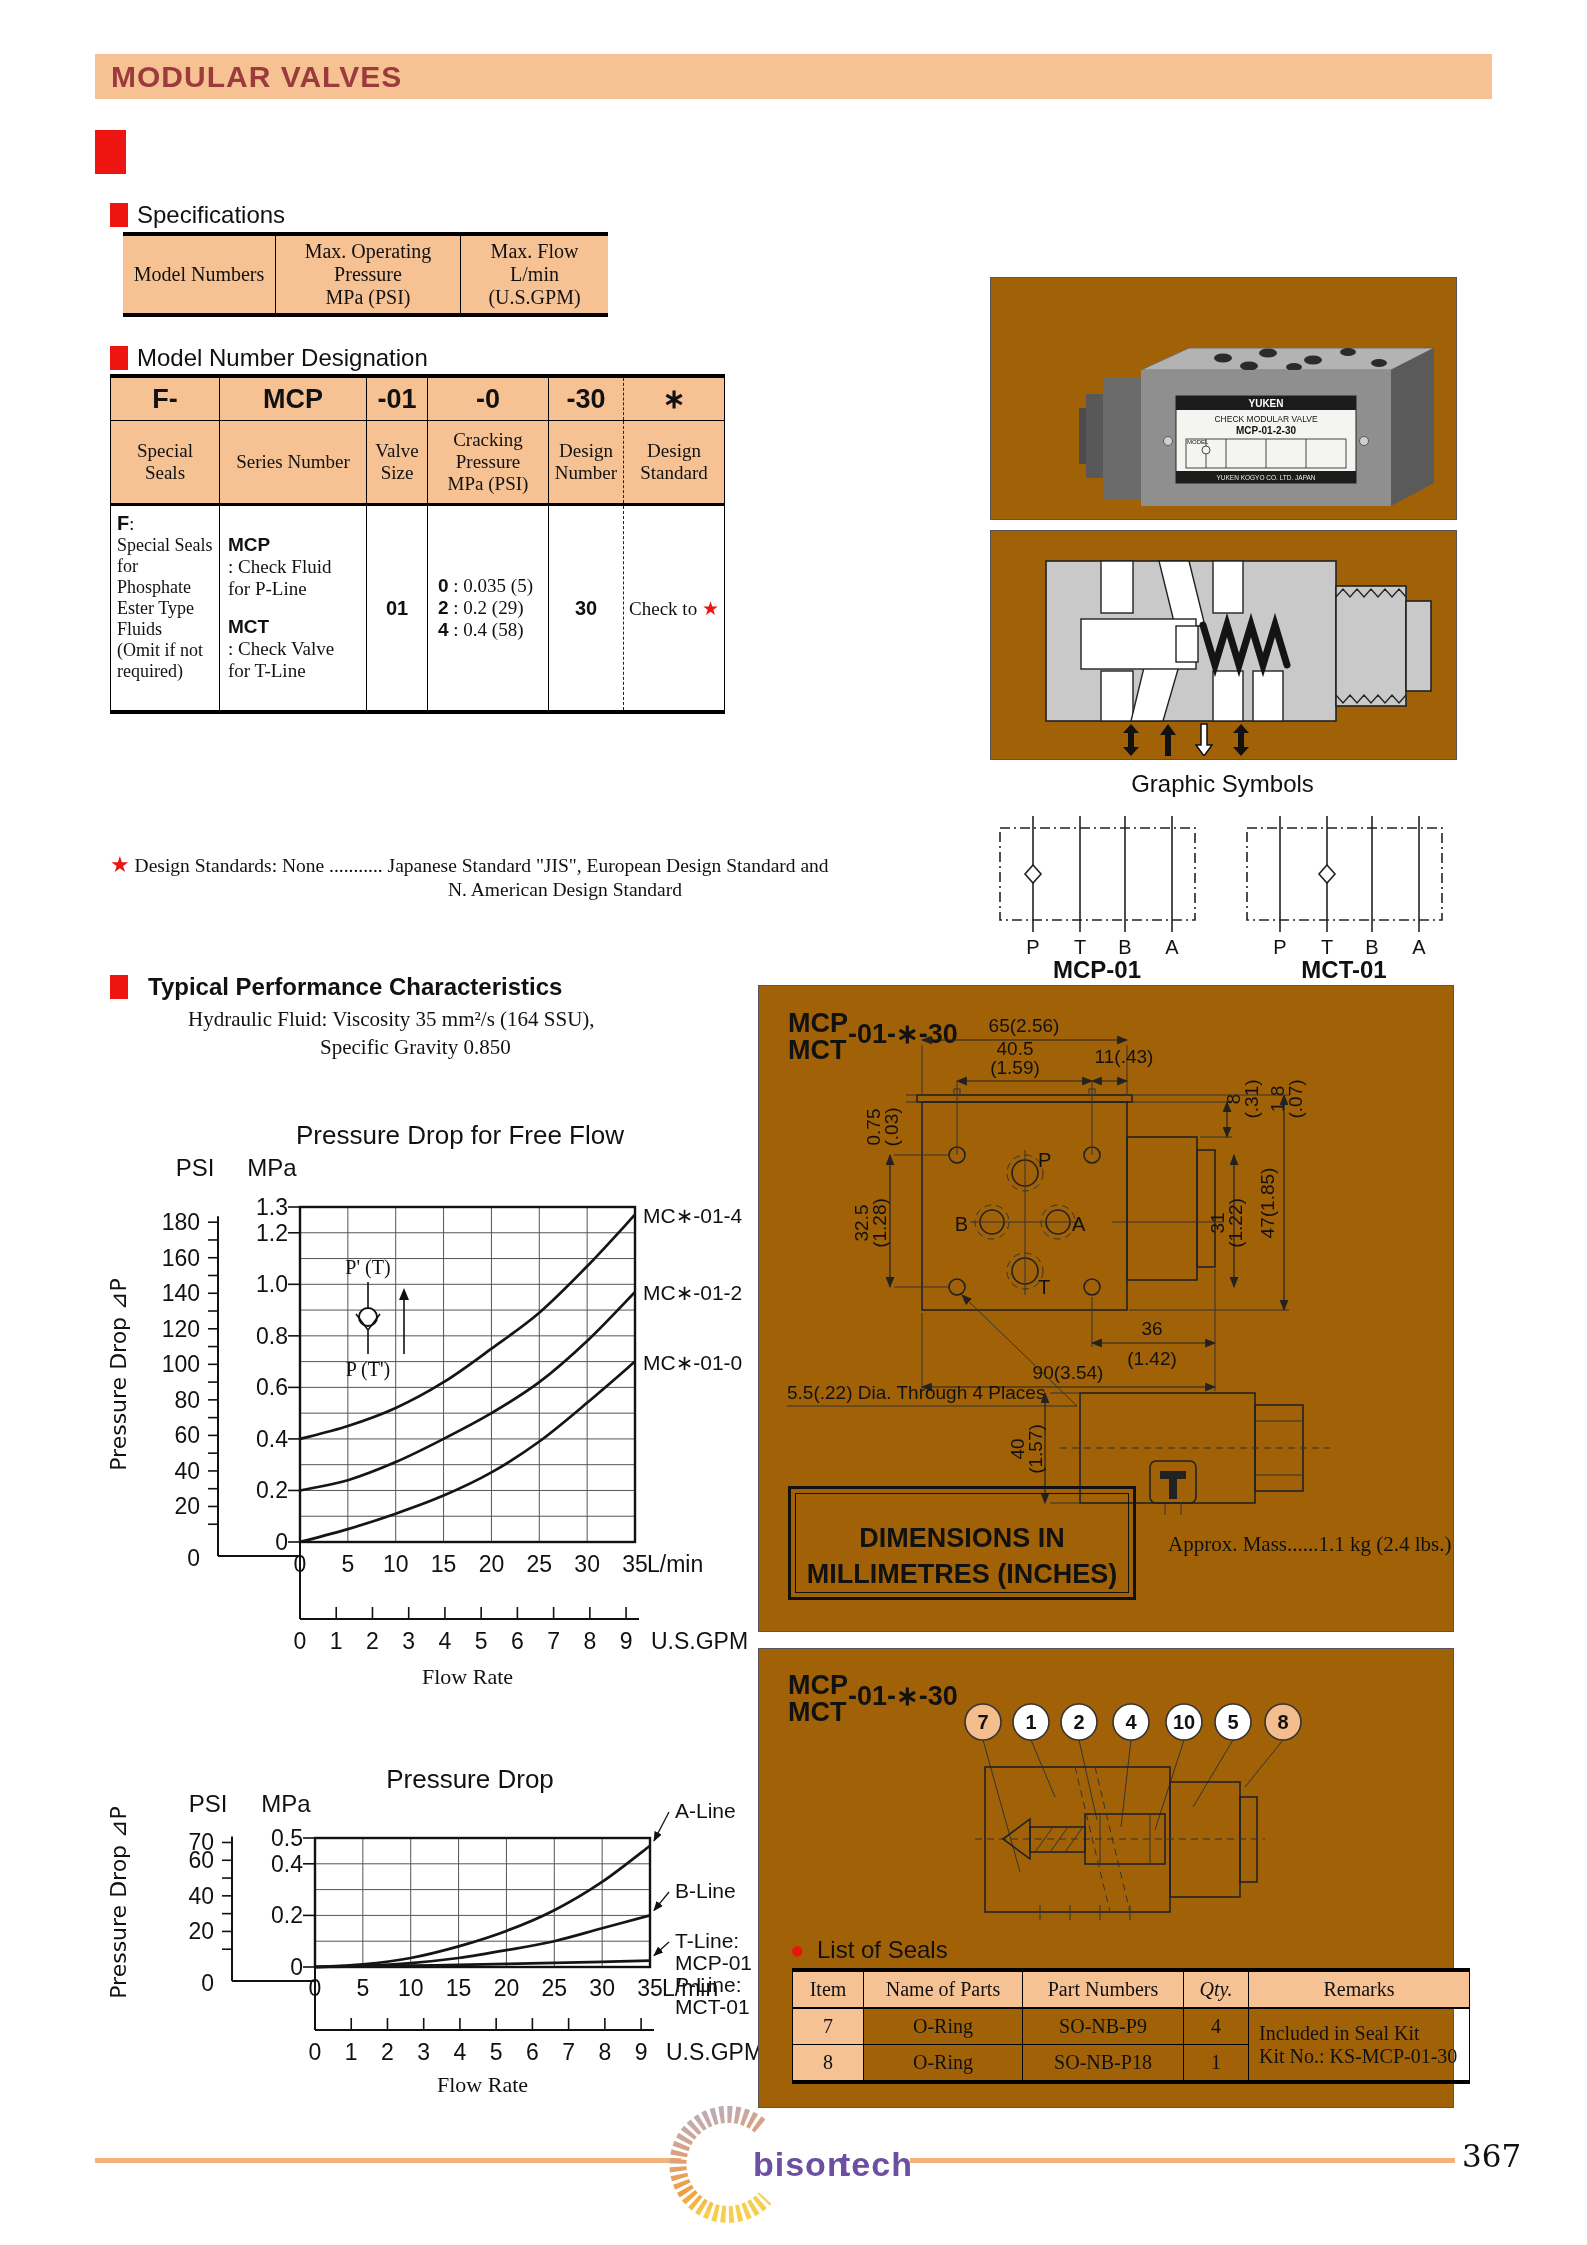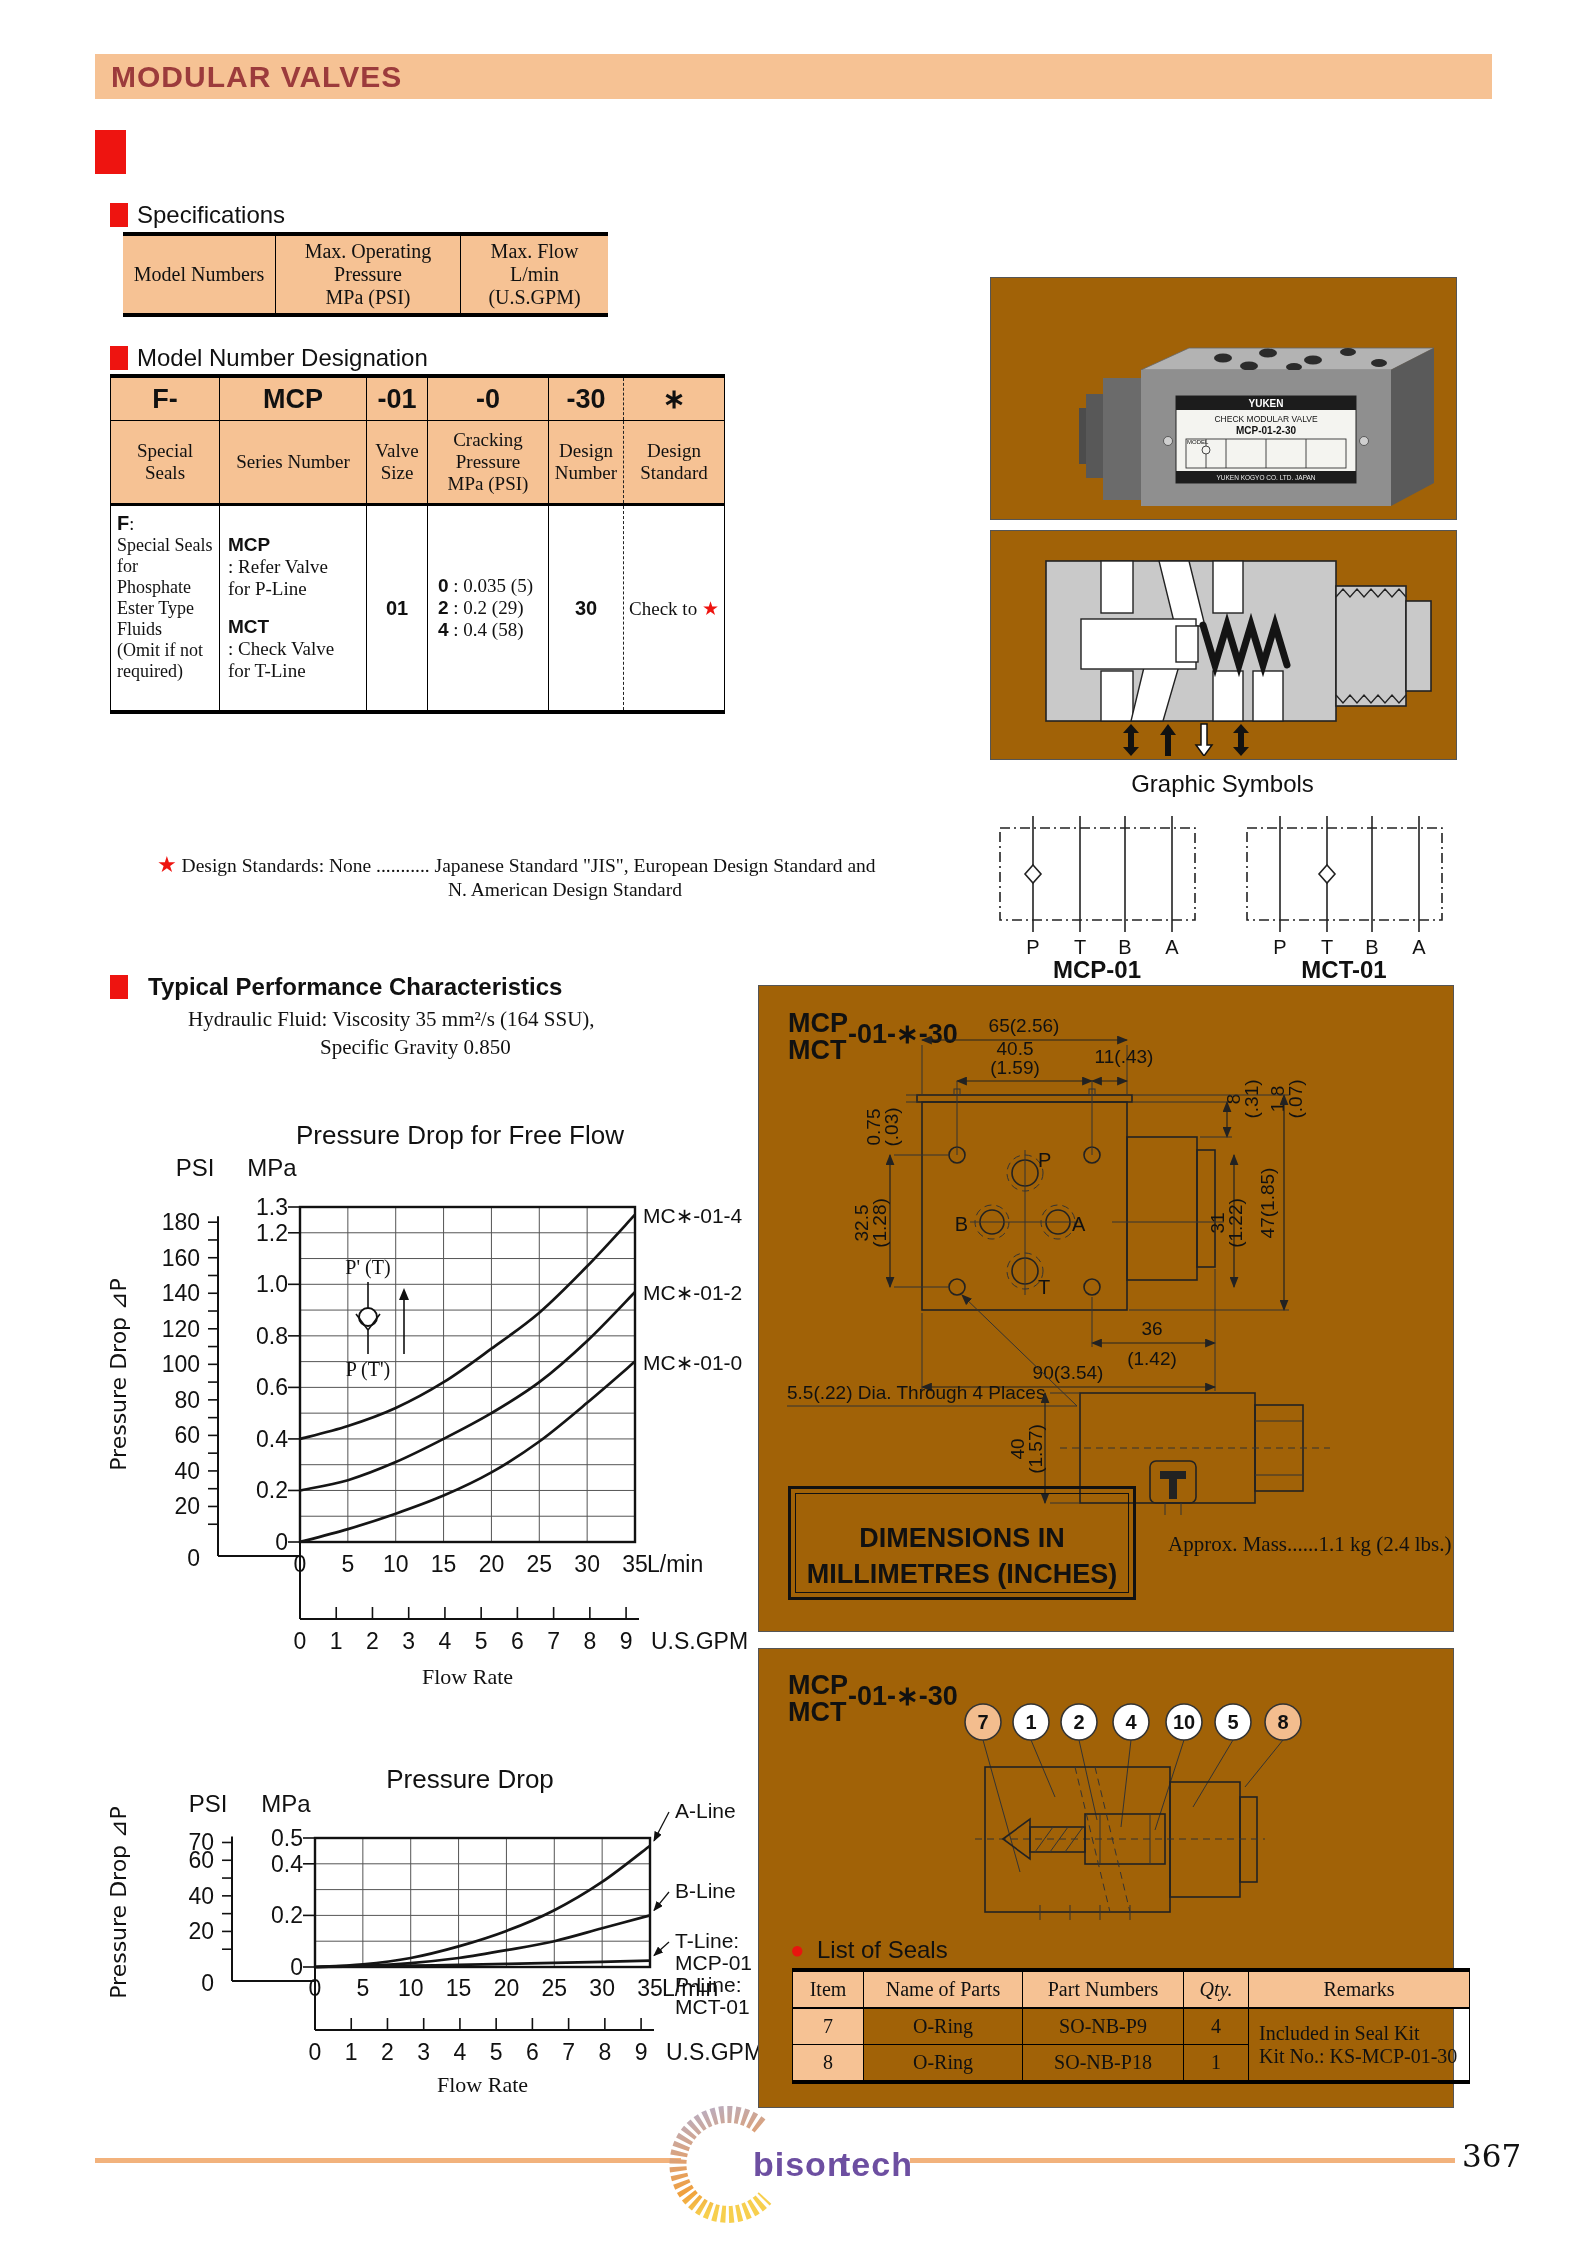--- a/index.html
+++ b/index.html
@@ -123,38 +123,38 @@
     </tr>
     <tr class="body">
       <td class="fcell"><span class="bcode" style="font-size:20px;">F</span><span class="pl">:
 Special Seals
 for Phosphate
 Ester Type
 Fluids
 (Omit if not
 required)</span></td>
       <td class="scell">
-        <div style="margin-bottom:16px;"><span class="bcode">MCP</span><span class="pl" style="display:inline-block;vertical-align:top;">: Refer Valve
+        <div style="margin-bottom:16px;"><span class="bcode">MCP</span><span class="pl" style="display:inline-block;vertical-align:top;">: Check Fluid
 for P-Line</span></div>
         <div><span class="bcode">MCT</span><span class="pl" style="display:inline-block;vertical-align:top;">: Check Valve
 for T-Line</span></div>
       </td>
       <td class="bcode" style="font-size:20px;">01</td>
       <td class="ccell">
         <div><span class="bcode">0</span> <span>: 0.035 (5)</span></div>
         <div><span class="bcode">2</span> <span>: 0.2 (29)</span></div>
         <div><span class="bcode">4</span> <span>: 0.4 (58)</span></div>
       </td>
       <td class="bcode dashR" style="font-size:20px;">30</td>
       <td style="border-right:none;"><span>Check to</span> <span style="color:#ee1410;">★</span></td>
     </tr>
   </tbody>
     </table>
 
-  <div class="abs serif" style="left:110px;top:852px;font-size:19.5px;margin-left:47px;">
+  <div class="abs serif" style="left:110px;top:852px;font-size:19.5px;">
     <span style="color:#ee1410;font-size:22px;">★</span>
     <span>Design Standards:  None ........... Japanese Standard "JIS", European Design Standard and</span>
   </div>
   <div class="abs serif" style="left:448px;top:879px;font-size:19.5px;">N. American Design Standard</div>
 
   <div class="abs redsq" style="left:110px;top:975px;width:18px;height:24px;"></div>
   <div class="abs h2n" style="left:148px;top:973px;font-weight:bold;">Typical Performance Characteristics</div>
   <div class="abs serif" style="left:188px;top:1007px;font-size:21px;">Hydraulic Fluid: Viscosity 35 mm²/s (164 SSU),</div>
   <div class="abs serif" style="left:320px;top:1035px;font-size:21px;">Specific Gravity 0.850</div>
 

